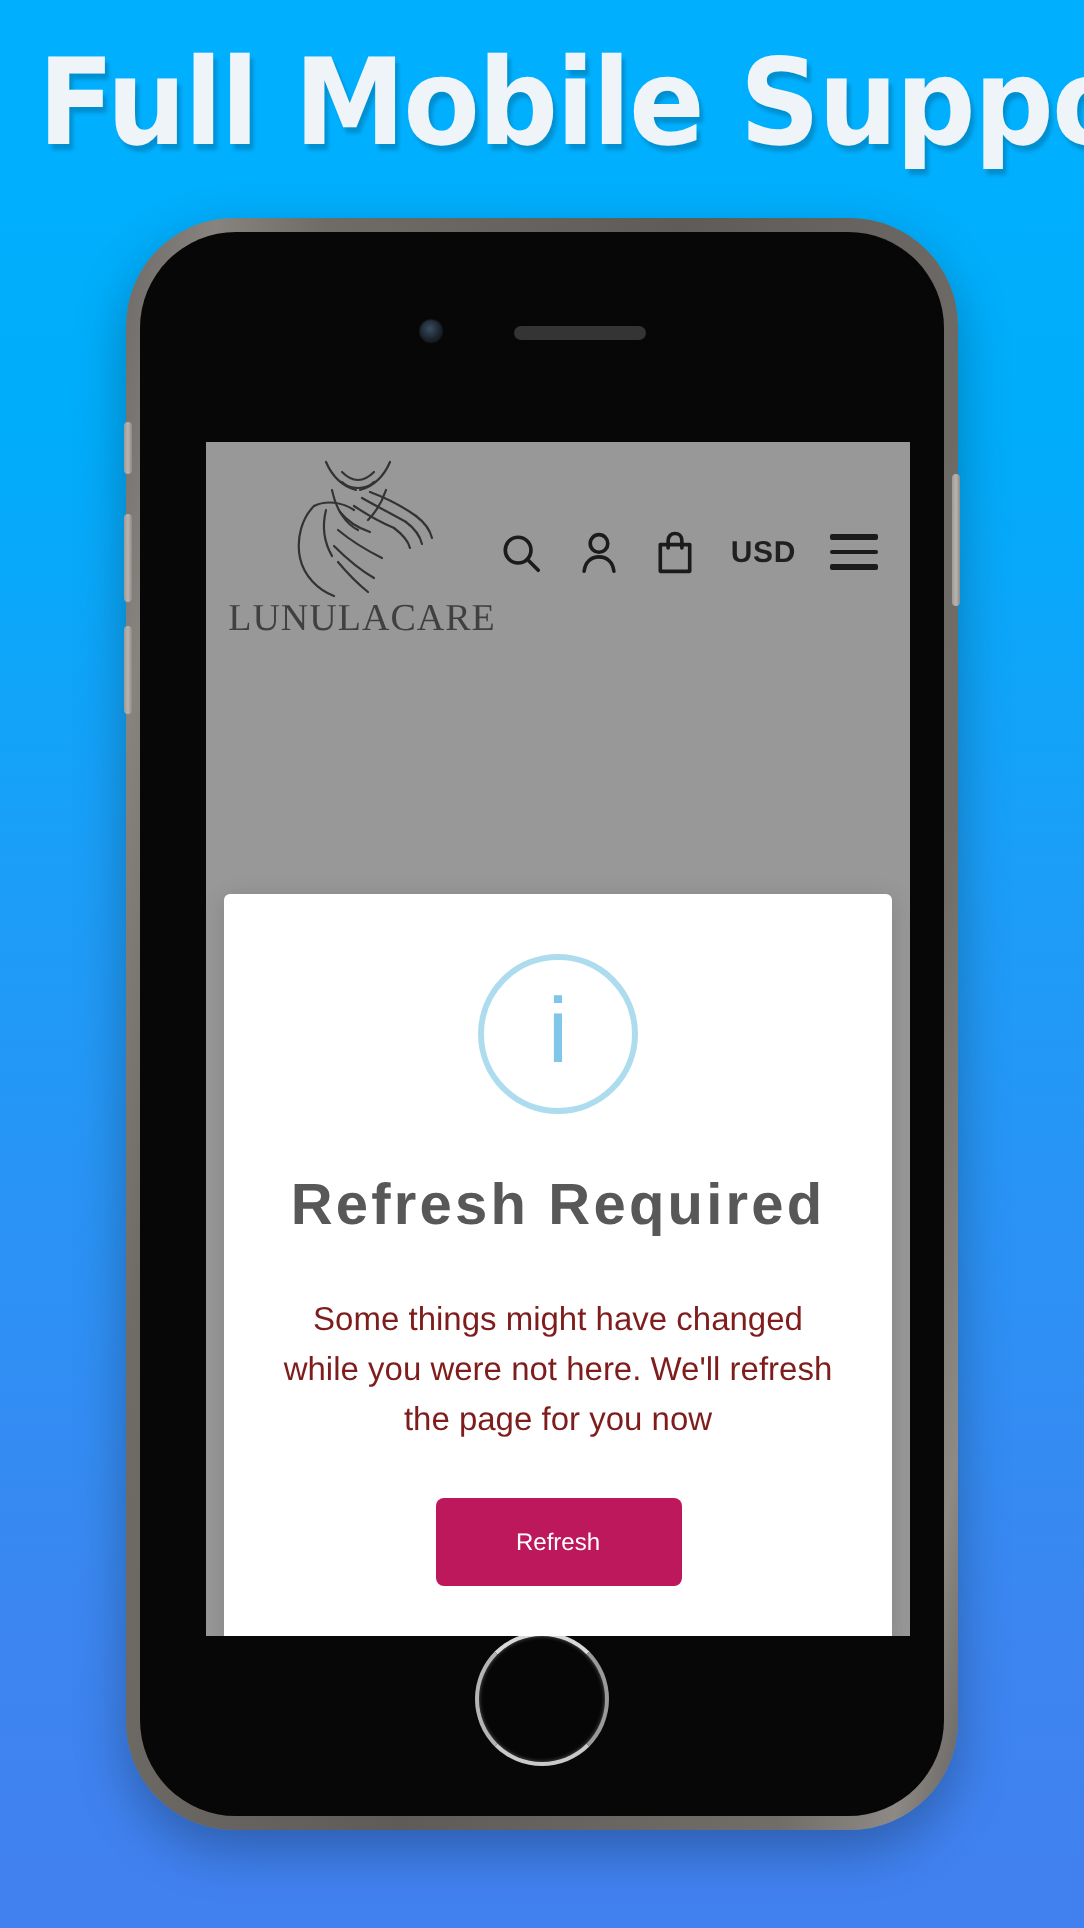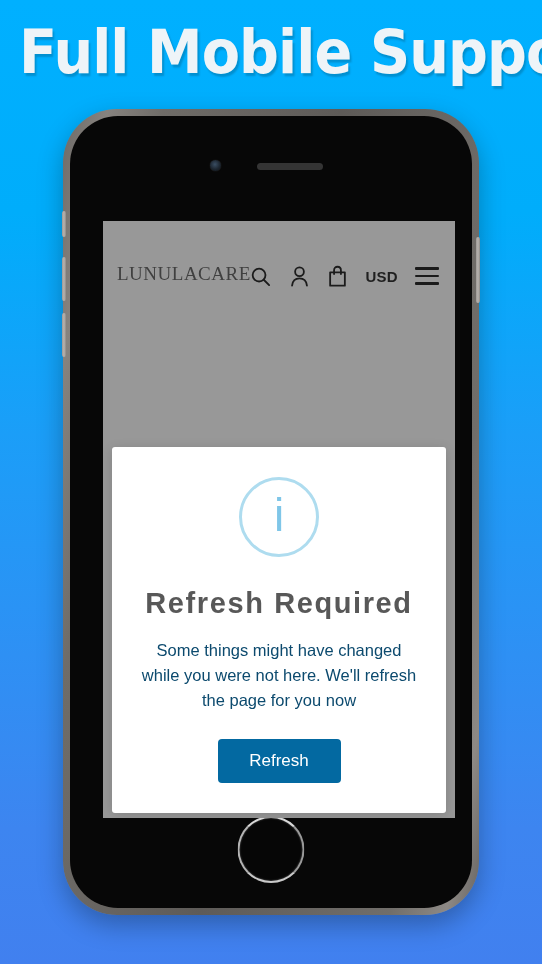--- a/index.html
+++ b/index.html
@@ -131,21 +131,21 @@
     position: relative;
     height: 106px;
     padding: 0 14px;
     display: flex;
     align-items: center;
   }
   .brand {
     width: 128px;
     flex: none;
     display: flex;
-    flex-direction: row;
+    flex-direction: column;
     align-items: center;
     margin-top: 2px;
   }
   .brand-mark { width: 96px; height: 72px; display: block; }
   .brand-name {
     font-family: "Liberation Serif", serif;
     font-size: 19px;
     letter-spacing: 0.5px;
     color: #3c3c3c;
     margin-top: -2px;
@@ -250,36 +250,36 @@
   .modal-title {
     margin: 30px 0 0;
     font-size: 29px;
     font-weight: 700;
     letter-spacing: 1.6px;
     color: #585858;
     white-space: nowrap;
     text-align: center;
   }
   .modal-body {
-    margin: 18px 4px 0;
+    margin: 28px 4px 0;
     font-size: 16.5px;
     line-height: 25px;
-    color: #0c4a6e;
+    color: #7f1d1d;
   }
   .modal-btn {
     margin-top: 26px;
     min-width: 123px;
     height: 44px;
     padding: 0 22px;
     border: none;
     border-radius: 4px;
-    background: #0369a1;
+    background: #be185d;
     color: #ffffff;
     font-family: "Liberation Sans", sans-serif;
-    font-size: 17px;
+    font-size: 12px;
     cursor: pointer;
   }
 </style>
 </head>
 <body>
 
 <div class="promo-stage">
 
   <div class="headline">Full Mobile Support</div>
 

